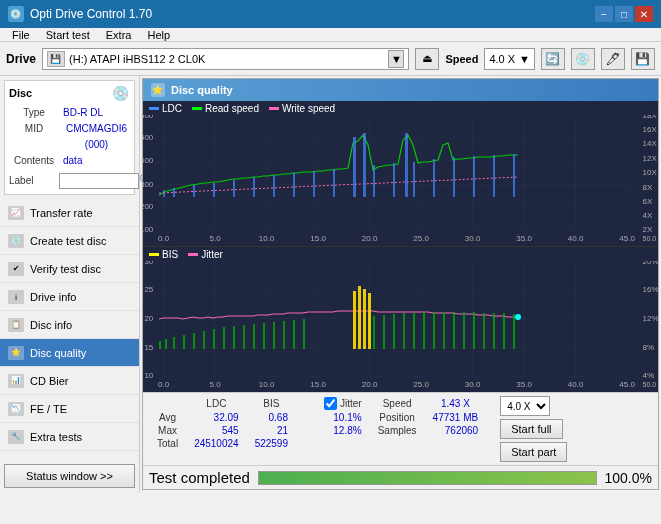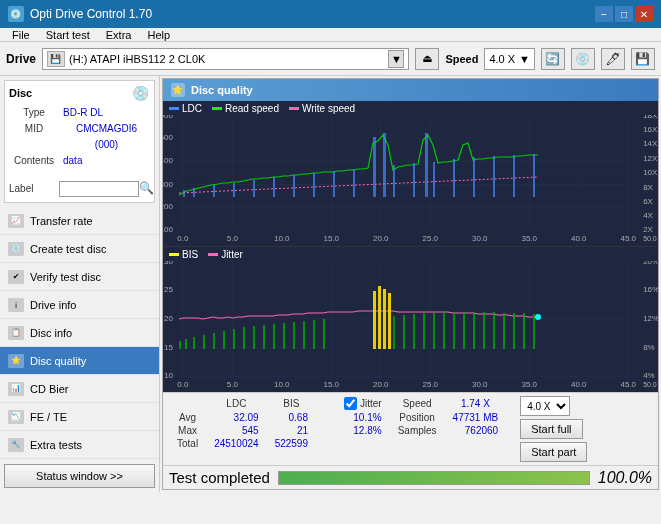--- a/index.html
+++ b/index.html
@@ -61,40 +61,40 @@
     .eject-btn { background: #e8e8e8; border: 1px solid #999; width: 24px; height: 22px; display: flex; align-items: center; justify-content: center; cursor: pointer; }
     .speed-label { font-size: 11px; font-weight: bold; }
     .speed-select { background: white; border: 1px solid #999; height: 22px; padding: 0 4px; font-size: 11px; display: flex; align-items: center; }
     .toolbar-icon-btn { background: #e8e8e8; border: 1px solid #999; width: 24px; height: 22px; display: flex; align-items: center; justify-content: center; cursor: pointer; font-size: 12px; }
 
     
     .main { display: flex; height: calc(524px - 28px - 22px - 34px - 24px); }
 
     
     .sidebar {
-      width: 160px;
+      width: 140px;
       background: #f0f0f0;
       border-right: 1px solid #ccc;
       display: flex;
       flex-direction: column;
     }
     .disc-panel {
       border: 1px solid #ccc;
       margin: 4px;
       background: white;
       padding: 4px;
     }
     .disc-panel-header { display: flex; justify-content: space-between; align-items: center; margin-bottom: 4px; }
     .disc-title { font-weight: bold; font-size: 11px; }
     .disc-info { font-size: 10px; line-height: 1.6; }
     .disc-info-row { display: flex; gap: 4px; text-align: center; }
     .disc-info-key { color: #333; min-width: 50px; }
     .disc-info-val { color: #0000cc; }
     .disc-info-val.black { color: #000; }
-    .label-row { display: flex; align-items: center; margin-top: 10px; justify-content: space-between; }
+    .label-row { display: flex; align-items: center; margin-top: 2px; justify-content: space-between; }
     .label-input { border: 1px solid #999; height: 16px; width: 80px; font-size: 10px; }
 
     .sidebar-nav { flex: 1; }
     .nav-item {
       display: flex;
       align-items: center;
       height: 28px;
       padding: 0 8px;
       cursor: pointer;
       font-size: 11px;
@@ -165,21 +165,21 @@
       background: #f0f0f0;
       border-top: 1px solid #ccc;
       display: flex;
       align-items: center;
       padding: 0 6px;
       gap: 8px;
     }
     .status-text { font-size: 15px; flex: 0 0 auto; }
     .progress-outer { flex: 1; height: 14px; background: #e0e0e0; border: 1px solid #999; }
     .progress-inner { height: 100%; background: linear-gradient(to right, #4caf50, #8bc34a); }
-    .progress-pct { font-size: 16px; flex: 0 0 auto; font-style: italic; }
+    .progress-pct { font-size: 14px; flex: 0 0 auto; }
 
     
     svg { display: block; }
   </style>
 </head>
 <body>
 
 <div class="titlebar">
   <div class="titlebar-left">
     <div class="titlebar-icon">💿</div>
@@ -520,21 +520,21 @@
             <th>BIS</th>
             <th style="width:20px;"></th>
             <th>
               <div class="jitter-check">
                 <input type="checkbox" checked="" style="">
                 <span>Jitter</span>
               </div>
             </th>
             <th>Speed</th>
             <th>
-              <span style="color:#0000cc;">1.74 X</span>
+              <span style="color:#0000cc;">1.43 X</span>
             </th>
           </tr>
         </thead>
         <tbody>
           <tr>
             <td class="label">Avg</td>
             <td>32.09</td>
             <td>0.68</td>
             <td></td>
             <td>10.1%</td>

